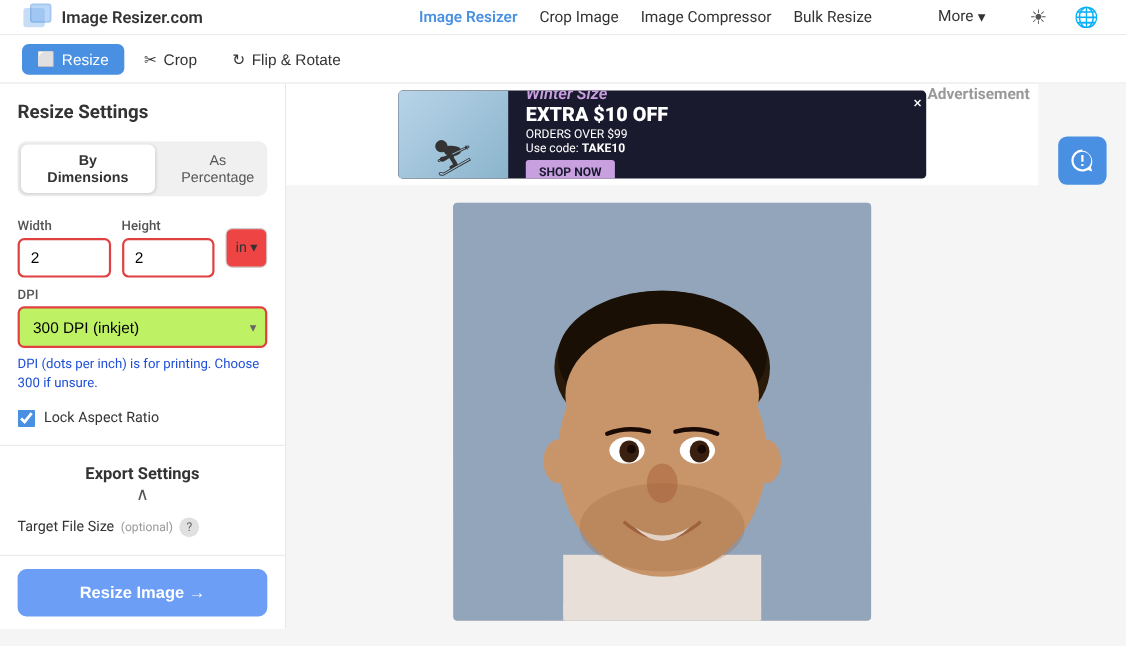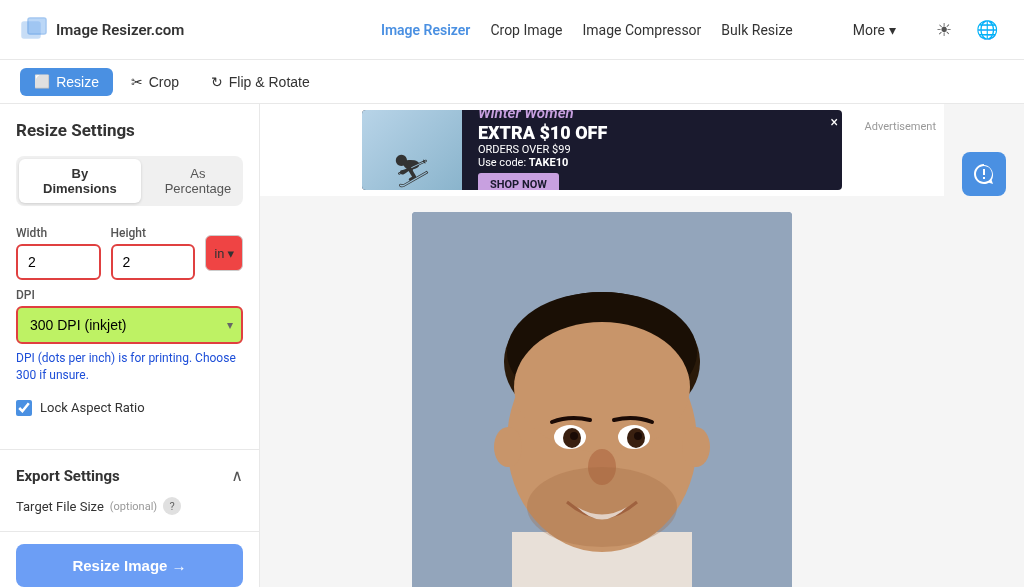--- a/index.html
+++ b/index.html
@@ -1,21 +1,21 @@
 <!DOCTYPE html>
 <html><head>
   <meta charset="utf-8">
   <style>
     * { box-sizing: border-box; margin: 0; padding: 0; }
     body { font-family: -apple-system, BlinkMacSystemFont, 'Segoe UI', Roboto, sans-serif; background: #f5f5f5; color: #333; font-size: 14px; }
 
     
     .navbar {
       display: flex; align-items: center; background: #fff; padding: 0 20px;
-      height: 60px; border-bottom: 1px solid #e8e8e8; gap: 24px;
+      height: 32px; border-bottom: 1px solid #e8e8e8; gap: 24px;
     }
     .navbar-logo { display: flex; align-items: center; gap: 8px; font-weight: 600; font-size: 15px; color: #333; margin-right: auto; }
     .navbar-logo-icon { width: 28px; height: 28px; }
     .navbar-links { display: flex; align-items: center; gap: 20px; }
     .navbar-links a { color: #333; text-decoration: none; font-size: 14px; }
     .navbar-links a.active { color: #4a90e2; font-weight: 600; }
     .navbar-more { display: flex; align-items: flex-start; gap: 4px; cursor: pointer; font-size: 14px; padding-left: 40px; }
     .navbar-icons { display: flex; align-items: center; gap: 12px; margin-left: 8px; }
     .navbar-icon-btn { width: 32px; height: 32px; border-radius: 50%; display: flex; align-items: center; justify-content: center; cursor: pointer; border: none; background: transparent; font-size: 18px; color: #555; }
 
@@ -81,21 +81,21 @@
     }
     .dpi-hint { font-size: 12px; color: #1d4ed8; margin-top: 6px; line-height: 1.4; }
 
     
     .checkbox-row { display: flex; align-items: center; gap: 8px; margin-top: 16px; }
     .checkbox-input { width: 16px; height: 16px; accent-color: #4a90e2; cursor: pointer; }
     .checkbox-label { font-size: 13px; color: #333; cursor: pointer; }
 
     
     .export-section { border-top: 1px solid #e8e8e8; padding: 16px; }
-    .export-header { display: flex; align-items: center; justify-content: space-between; cursor: pointer; }
+    .export-header { display: flex; align-items: center; justify-content: space-between; cursor: pointer; flex-direction: column; }
     .export-title { font-size: 15px; font-weight: 700; }
     .export-chevron { font-size: 16px; color: #555; }
     .export-content { margin-top: 12px; }
     .target-file-row { display: flex; align-items: center; gap: 6px; }
     .target-file-label { font-size: 13px; color: #333; }
     .target-file-optional { font-size: 11px; color: #999; }
     .help-icon { width: 18px; height: 18px; border-radius: 50%; background: #e0e0e0; display: flex; align-items: center; justify-content: center; font-size: 11px; color: #666; cursor: pointer; }
 
     
     .resize-btn-wrap { padding: 12px 16px; background: #fff; border-top: 1px solid #e8e8e8; }
@@ -108,21 +108,21 @@
     
     .content-area {
       flex: 1; overflow-y: auto; display: flex; flex-direction: column; align-items: center;
       background: #f5f5f5; gap: 0;
     }
     .ad-banner {
       width: 100%; background: #fff; display: flex; align-items: center; justify-content: center;
       padding: 6px 0; position: relative;
     }
     .ad-label {
-      position: absolute; top: 16px; right: 8px; font-size: 11px; color: #999;
+      position: absolute; top: 2px; right: 8px; font-size: 14px; color: #999; font-weight: bold;
     }
     .ad-content {
       display: flex; align-items: center; justify-content: center;
       background: #1a1a2e; width: 480px; height: 80px; border-radius: 4px; overflow: hidden;
       position: relative;
     }
     .ad-img-placeholder {
       width: 100px; height: 80px; background: linear-gradient(135deg, #b8d4e8 0%, #8ab4cc 100%);
       display: flex; align-items: flex-end; justify-content: center; flex-shrink: 0;
     }
@@ -270,21 +270,21 @@
 
   <main class="content-area">
 
     <div class="ad-banner">
       <span class="ad-label">Advertisement</span>
       <div class="ad-content">
         <div class="ad-img-placeholder">
           <span class="ad-skier">⛷</span>
         </div>
         <div class="ad-text-section">
-          <div class="ad-brand">Winter Women</div>
+          <div class="ad-brand">Winter Size</div>
           <div class="ad-offer">EXTRA $10 OFF</div>
           <div class="ad-offer-detail">ORDERS OVER $99</div>
           <div class="ad-code">
             <span>Use code:</span> <strong>TAKE10</strong>
           </div>
           <div class="ad-shop-btn">SHOP NOW</div>
         </div>
         <span class="ad-close">×</span>
       </div>
     </div>

